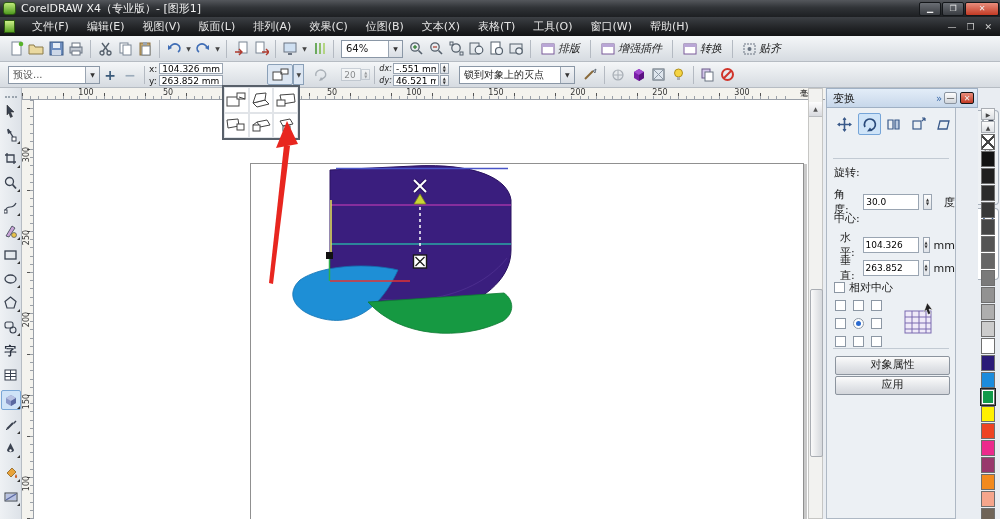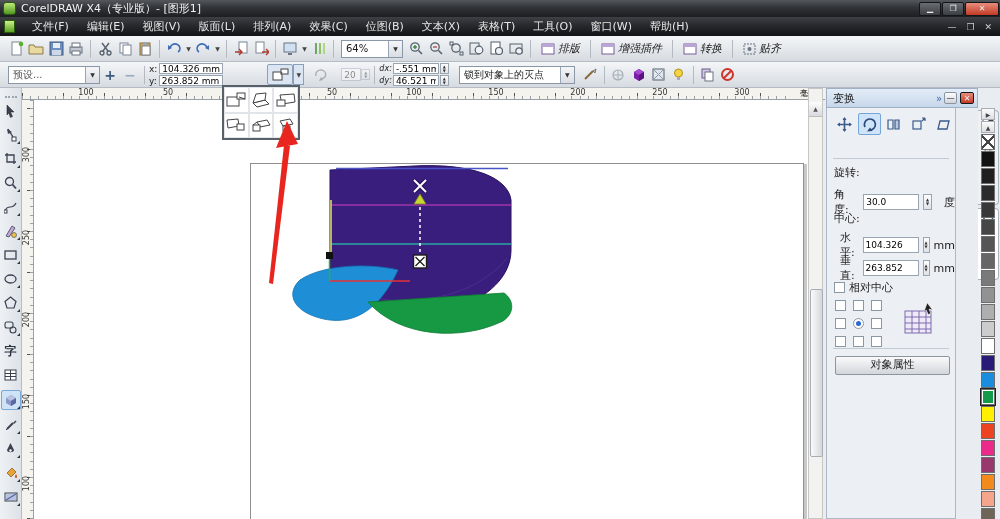--- a/index.html
+++ b/index.html
@@ -661,20 +661,21 @@
                 <line x1="2" y1="26" x2="28" y2="26"></line>
                 <line x1="9" y1="8" x2="9" y2="30"></line>
                 <line x1="16" y1="8" x2="16" y2="30"></line>
                 <line x1="23" y1="8" x2="23" y2="30"></line>
               </g>
               <path d="M28 2 l6 8 -4 -1 2 5 -3 1 -2 -5 -3 3 z" fill="#222" stroke="#fff" stroke-width=".6" transform="translate(-1,-2) scale(.9)"></path>
             </svg>
         </span>
         <div class="sep-line" style="top:240px;"></div>
         <div class="dk-btn" style="top:248px;">对象属性</div>
+        <div class="dk-btn" style="top:268px;">应用</div>
       </div>
     </div>
 
     <div id="side-tabs" class="abs">
       <div class="vtab" style="top:2px;height:95px;">
         <svg width="13" height="13">
             <rect x="1" y="4" width="8" height="8" fill="#fff" stroke="#55606c"></rect>
             <path d="M7 1 L12 6 L9.5 6.5 L11 10 L9 11 L7.8 7.5 L6 9 z" fill="#3a4250"></path>
           </svg>
         <span class="vtext">对象属性</span>

